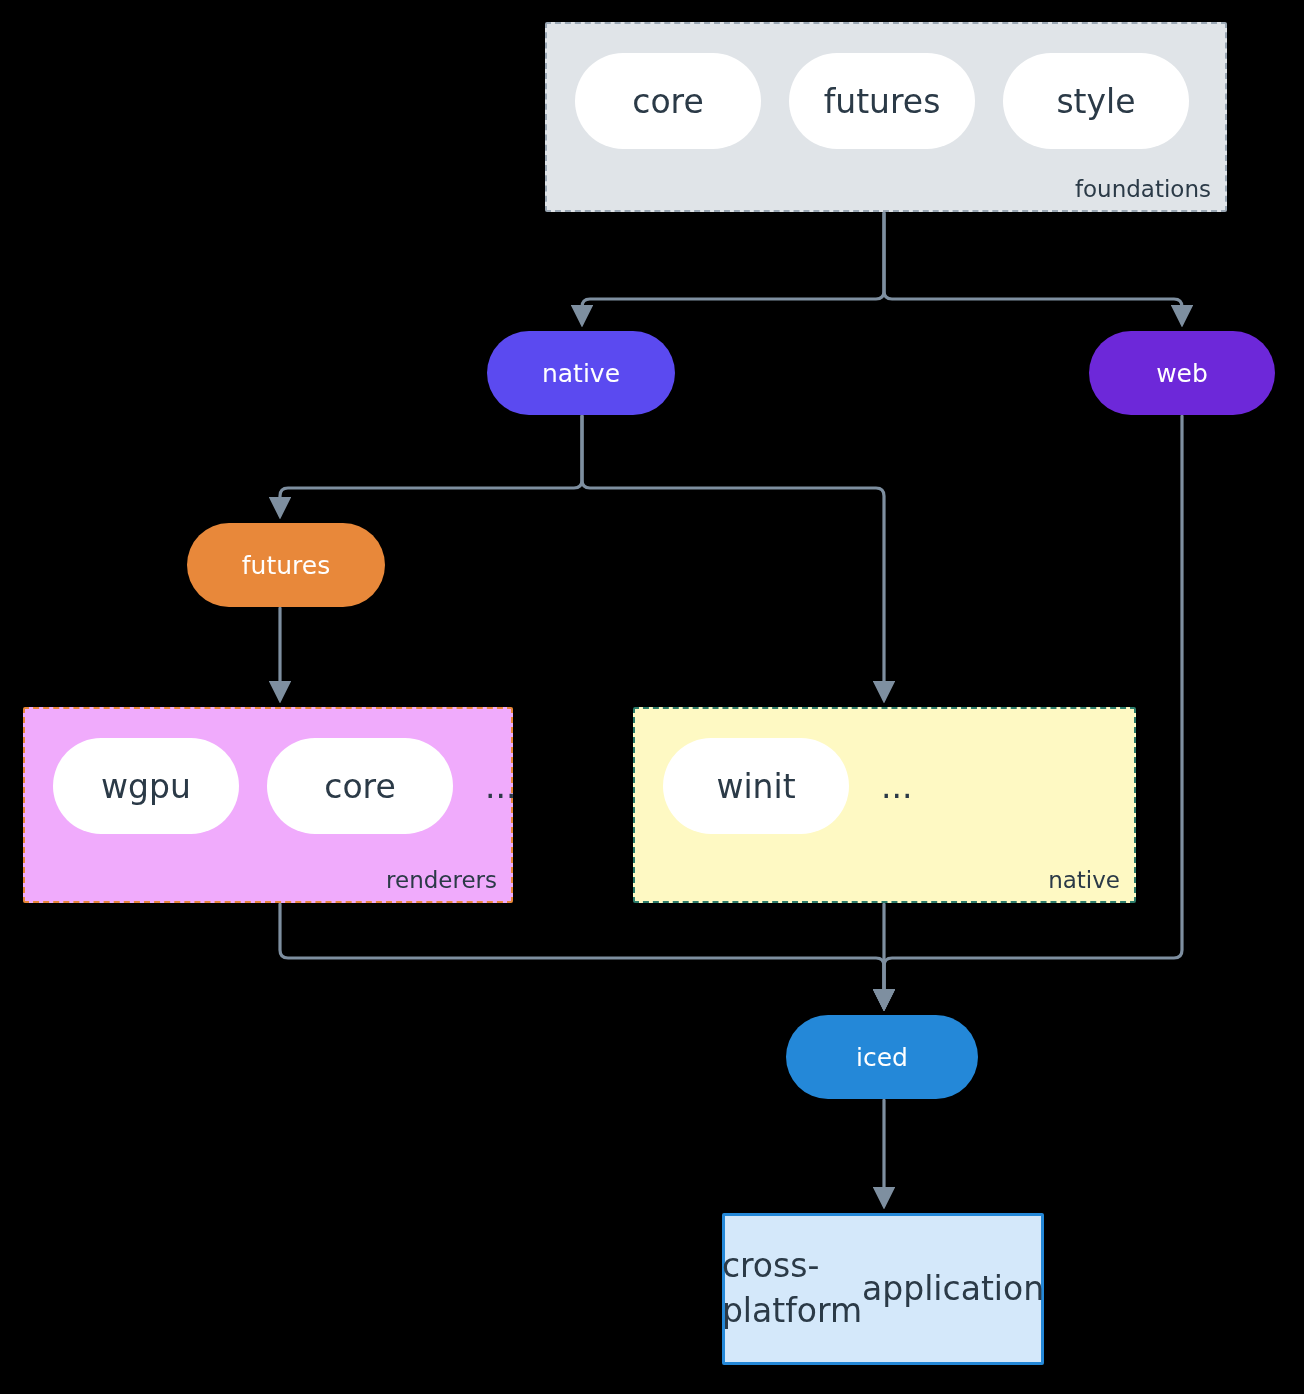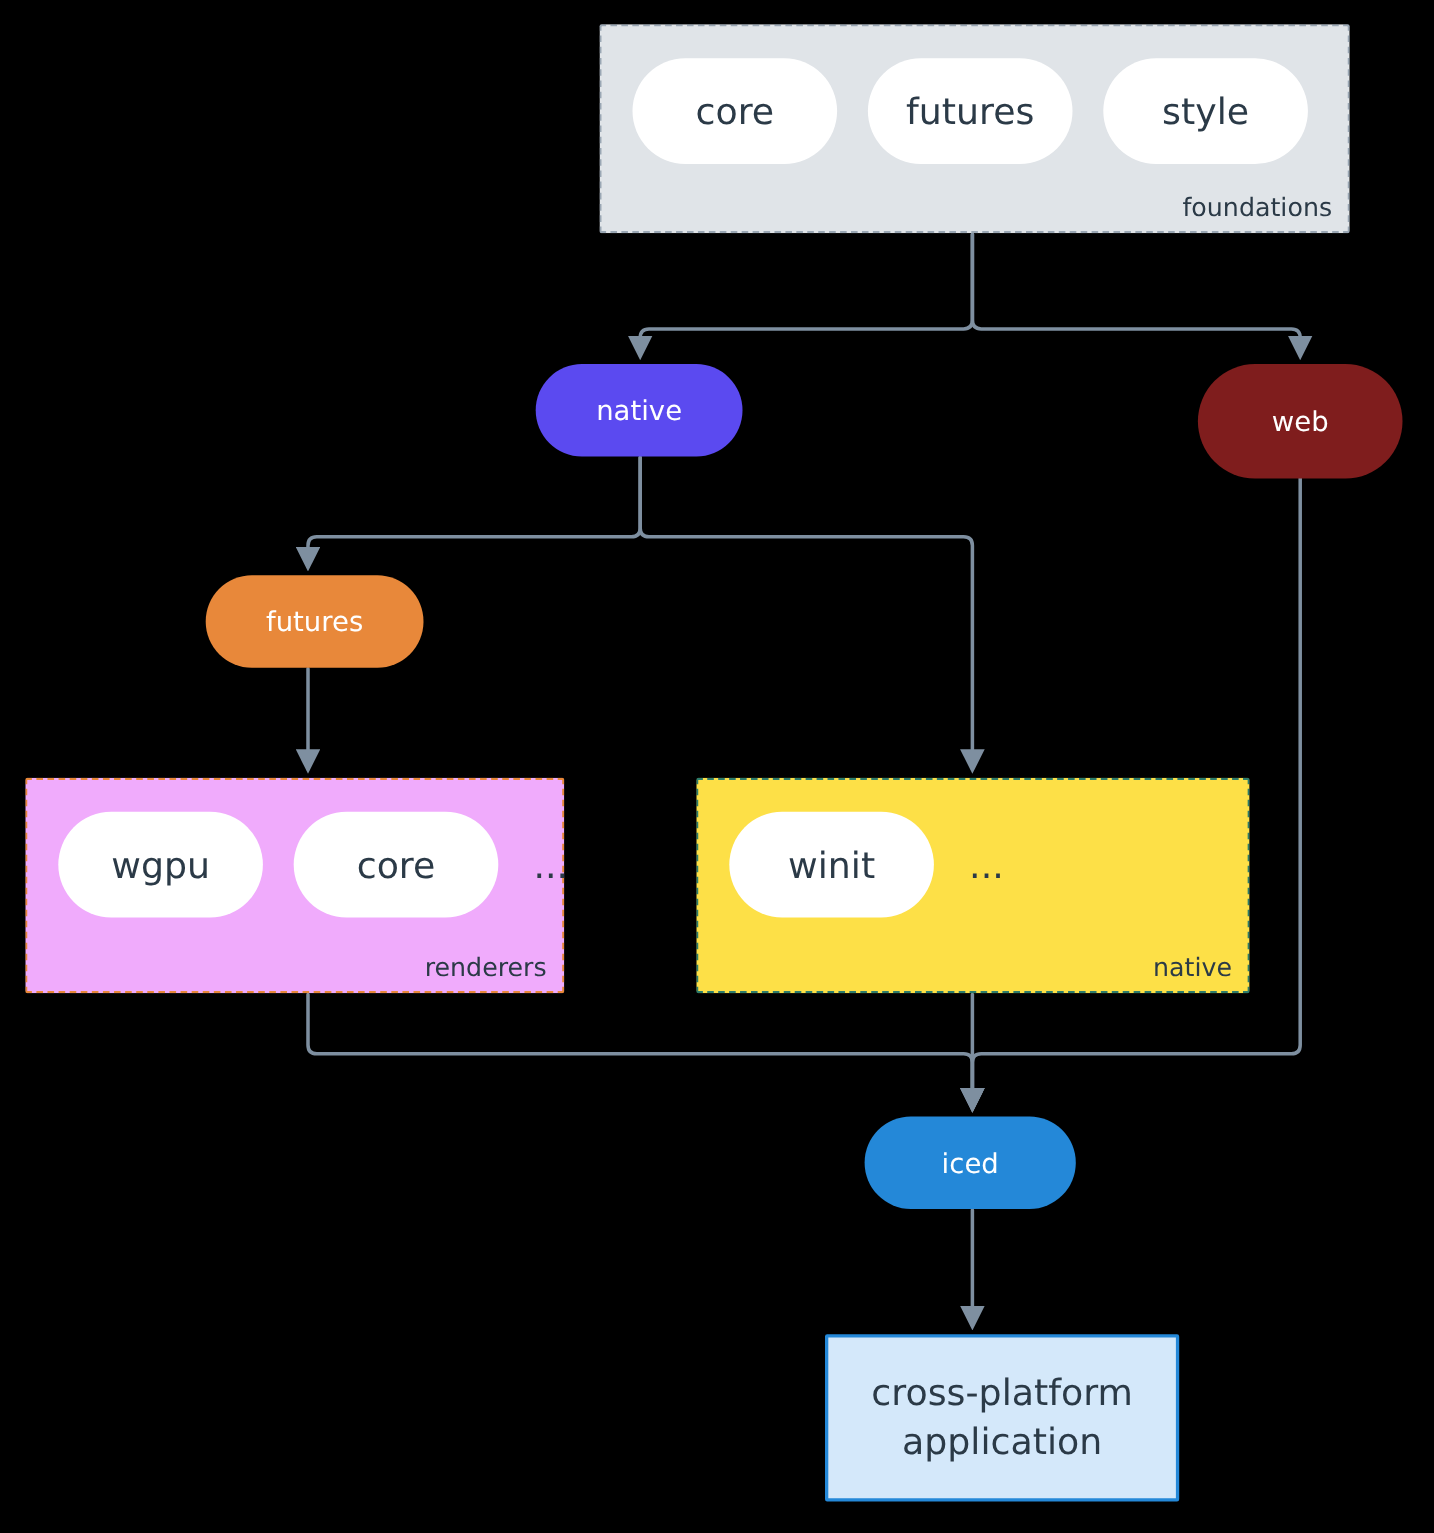--- a/index.html
+++ b/index.html
@@ -56,21 +56,21 @@
     height: 196px;
     background: #f0abfc;
     border: 2px dashed #e8883a;
     border-radius: 2px;
   }
   .sg-shells {
     left: 633px;
     top: 707px;
     width: 503px;
     height: 196px;
-    background: #fde047;
+    background: #fef9c3;
     border: 2px dashed #2d7d6b;
     border-radius: 2px;
   }
 
   
   .pill-row {
     position: absolute;
     left: 0;
     top: 0;
     display: flex;
@@ -117,22 +117,22 @@
     left: 487px;
     top: 331px;
     width: 188px;
     height: 84px;
     background: #5b4af0;
   }
   .n-web {
     left: 1089px;
     top: 331px;
     width: 186px;
-    height: 104px;
-    background: #7f1d1d;
+    height: 84px;
+    background: #6d28d9;
   }
   .n-graphics {
     left: 187px;
     top: 523px;
     width: 198px;
     height: 84px;
     background: #e8883a;
   }
   .n-iced {
     left: 786px;
@@ -146,28 +146,27 @@
   .rect-node {
     position: absolute;
     left: 722px;
     top: 1213px;
     width: 322px;
     height: 152px;
     background: #d4e8fa;
     border: 3px solid #2488d8;
     border-radius: 2px;
     display: flex;
-    flex-direction: column;
+    flex-direction: row;
     align-items: center;
     justify-content: center;
     color: #2b3a47;
     font-size: 33px;
     line-height: 1.35;
     box-sizing: border-box;
-    margin-left: 28px;
   }
 </style>
 </head>
 <body>
 
 <div id="canvas">
 
   <svg id="edges" viewBox="0 0 1304 1394" xmlns="http://www.w3.org/2000/svg">
     <defs>
       <marker id="arrow" viewBox="0 0 10 10" refX="8" refY="5" markerWidth="7" markerHeight="7" orient="auto-start-reverse">

